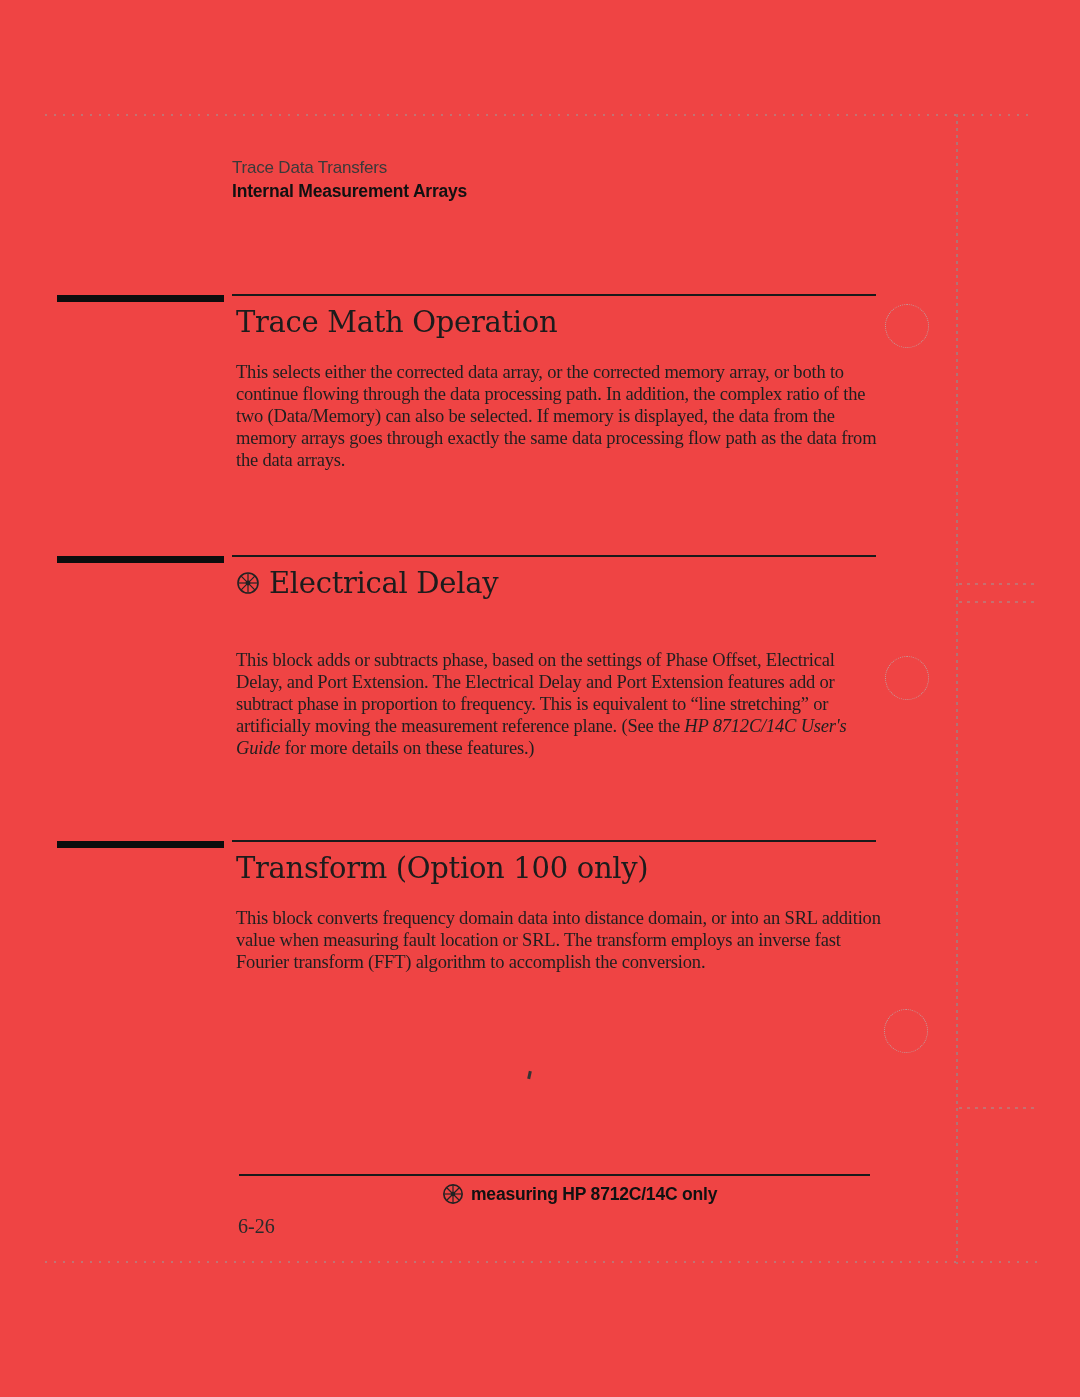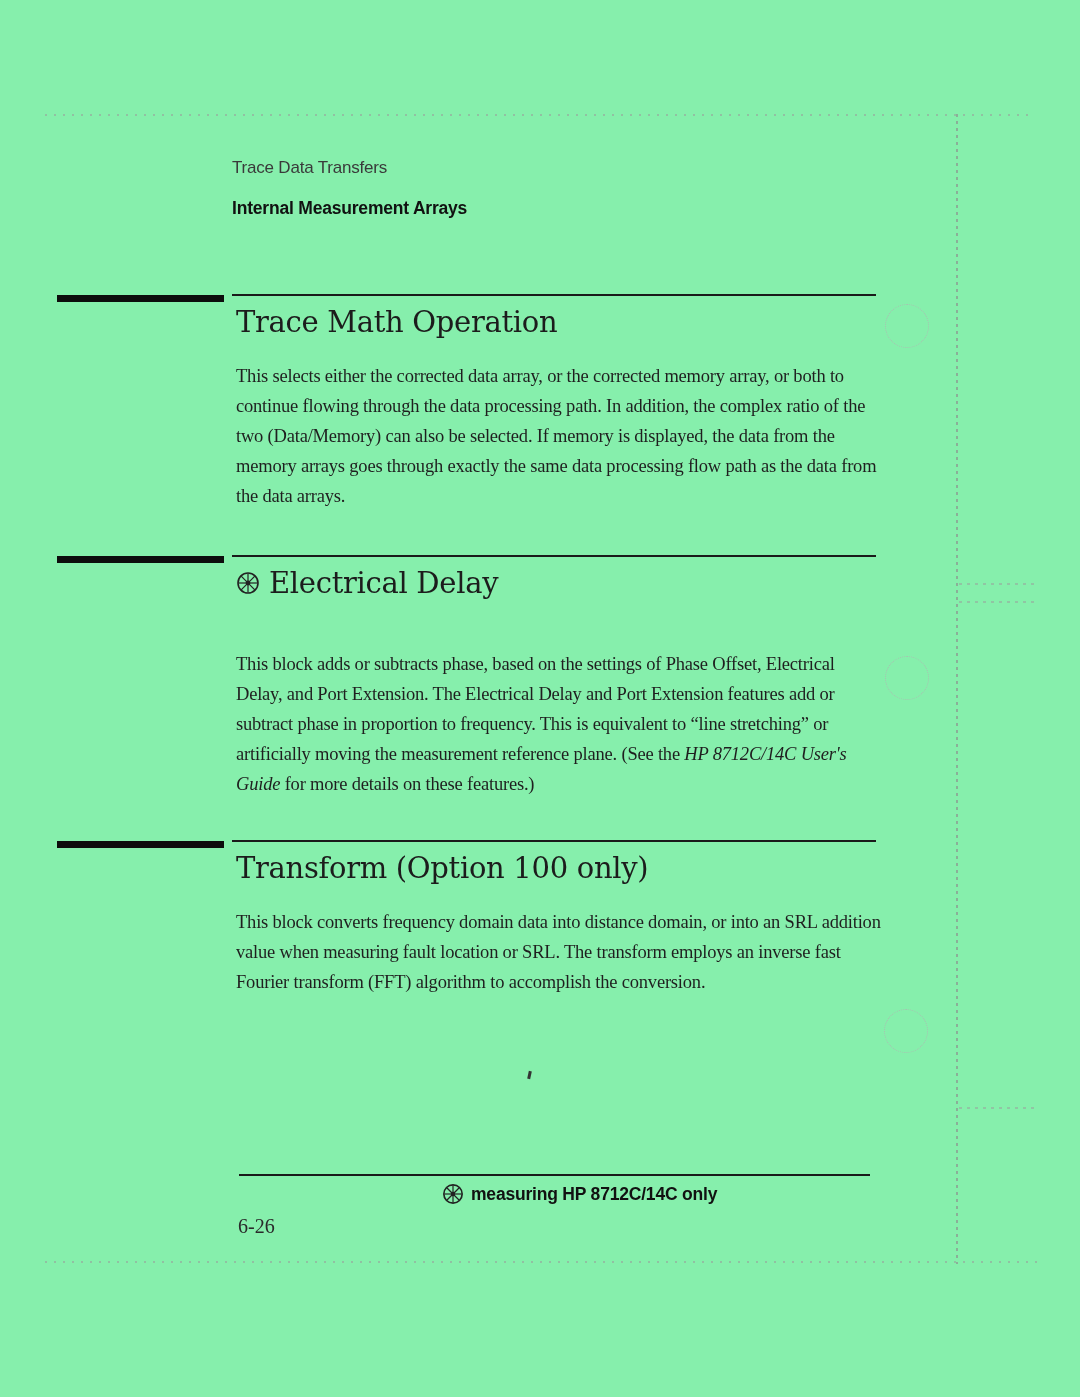--- a/index.html
+++ b/index.html
@@ -1,41 +1,41 @@
 <!DOCTYPE html>
 <html><head>
 <meta charset="utf-8">
 <style>
   html,body{margin:0;padding:0;background:#fdfdfc;}
-  .page{position:relative;width:1080px;height:1397px;background:#86efac;overflow:hidden;
+  .page{position:relative;width:1080px;height:1397px;background:#ef4444;overflow:hidden;
         font-family:"Liberation Serif",serif;color:#222;}
 
   
   .dotted-h{position:absolute;height:2px;opacity:.55;
     background:repeating-linear-gradient(90deg,#9a9a9a 0 2px,transparent 2px 9px);}
   .dotted-v{position:absolute;width:2px;opacity:.65;
     background:repeating-linear-gradient(180deg,#8d8d8d 0 3px,transparent 3px 7px);}
   .dash-h{position:absolute;height:2px;opacity:.5;
     background:repeating-linear-gradient(90deg,#9b9b9b 0 3px,transparent 3px 8px);}
   .punch{position:absolute;width:42px;height:42px;border-radius:50%;
     border:1px dotted #b3b3b3;opacity:.8;}
   .speck{position:absolute;width:3px;height:8px;background:#333;transform:rotate(12deg);}
 
   
   .doc-header{position:absolute;left:232px;top:158px;font-family:"Liberation Sans",sans-serif;}
   .doc-header .crumb{font-size:17px;color:#3a3a3a;letter-spacing:-.2px;}
-  .doc-header .sub{font-size:17.5px;font-weight:bold;color:#111;margin-top:20px;letter-spacing:-.2px;}
+  .doc-header .sub{font-size:17.5px;font-weight:bold;color:#111;margin-top:3px;letter-spacing:-.2px;}
 
   
   .bar{position:absolute;left:57px;width:167px;height:7px;background:#0d0d0d;}
   .rule{position:absolute;left:232px;width:644px;height:2px;background:#1a1a1a;}
   .sec-title{position:absolute;left:236px;font-family:"DejaVu Serif",serif;
     font-size:29px;color:#1c1c1c;letter-spacing:-.3px;white-space:nowrap;
     display:flex;align-items:center;gap:9px;}
-  .body-text{position:absolute;left:236px;width:648px;font-size:18.5px;line-height:30px;
+  .body-text{position:absolute;left:236px;width:648px;font-size:18.5px;line-height:22px;
     color:#1f1f1f;letter-spacing:-.2px;}
   .body-text .it{font-style:italic;}
 
   .wheel{width:24px;height:24px;flex:0 0 auto;}
   .wheel-sm{width:22px;height:22px;vertical-align:-5px;margin-right:7px;}
 
   
   .foot-rule{position:absolute;left:239px;top:1174px;width:631px;height:2px;background:#1a1a1a;}
   .page-num{position:absolute;left:238px;top:1215px;font-size:20px;color:#2a2a2a;}
   .foot-note{position:absolute;left:442px;top:1183px;font-family:"Liberation Sans",sans-serif;

